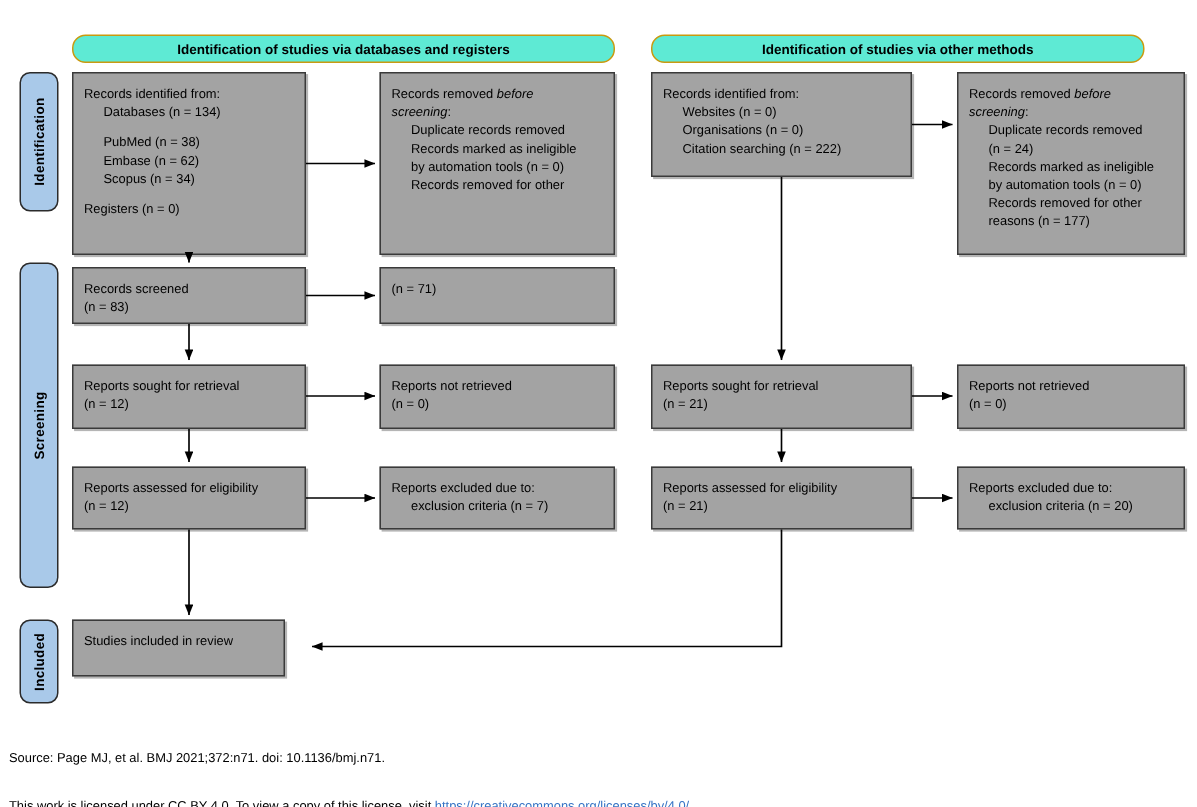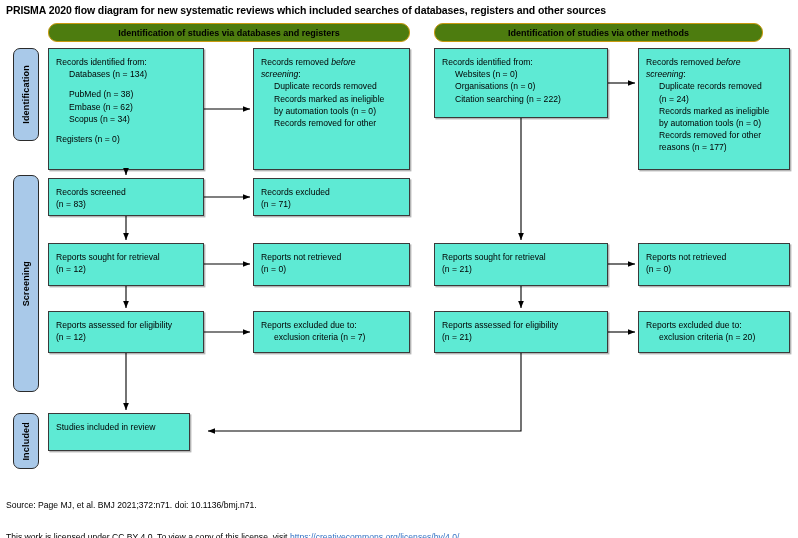--- a/index.html
+++ b/index.html
@@ -28,21 +28,21 @@
     font-size: 10.5px;
     font-weight: bold;
     letter-spacing: -0.1px;
     white-space: nowrap;
   }
 
   
   .col-banner {
     position: absolute;
     height: 19px;
-    background: #4d7c0f;
+    background: #5eead4;
     border: 1px solid #C99A10;
     border-radius: 9px;
     display: flex;
     align-items: center;
     justify-content: center;
     font-size: 9px;
     font-weight: bold;
     color: #000;
     box-sizing: border-box;
   }
@@ -70,21 +70,21 @@
     letter-spacing: 0.2px;
     white-space: nowrap;
   }
   .tab-identification { top: 48px;  height: 93px; }
   .tab-screening      { top: 175px; height: 217px; }
   .tab-included       { top: 413px; height: 56px; }
 
   
   .fbox {
     position: absolute;
-    background: #5eead4;
+    background: #a3a3a3;
     border: 1px solid #3a3a3a;
     box-sizing: border-box;
     font-size: 8.6px;
     line-height: 12.2px;
     padding: 7px 7px 0 7px;
     box-shadow: 1.4px 1.4px 0 0 rgba(120,120,120,0.55);
   }
   .fbox .ln { white-space: nowrap; }
   .fbox .ind1 { padding-left: 13px; }
   .fbox .gap  { height: 8px; }
@@ -131,21 +131,20 @@
   .footer-license a {
     color: #3573c4;
     text-decoration: underline;
   }
 </style>
 </head>
 <body>
 
 <div id="prisma-root">
 
-  <div class="diagram-title">PRISMA 2020 flow diagram for new systematic reviews which included searches of databases, registers and other sources</div>
 
   <div class="col-banner banner-left">Identification of studies via databases and registers</div>
   <div class="col-banner banner-right">Identification of studies via other methods</div>
 
   <div class="stage-tab tab-identification">
     <span>Identification</span>
   </div>
   <div class="stage-tab tab-screening">
     <span>Screening</span>
   </div>
@@ -172,21 +171,20 @@
     <div class="ln ind1">by automation tools (n = 0)</div>
     <div class="ln ind1">Records removed for other</div>
   </div>
 
   <div class="fbox b-l-screened">
     <div class="ln">Records screened</div>
     <div class="ln">(n = 83)</div>
   </div>
 
   <div class="fbox b-l-excluded">
-    <div class="ln">Records excluded</div>
     <div class="ln">(n = 71)</div>
   </div>
 
   <div class="fbox b-l-sought">
     <div class="ln">Reports sought for retrieval</div>
     <div class="ln">(n = 12)</div>
   </div>
 
   <div class="fbox b-l-notretr">
     <div class="ln">Reports not retrieved</div>

